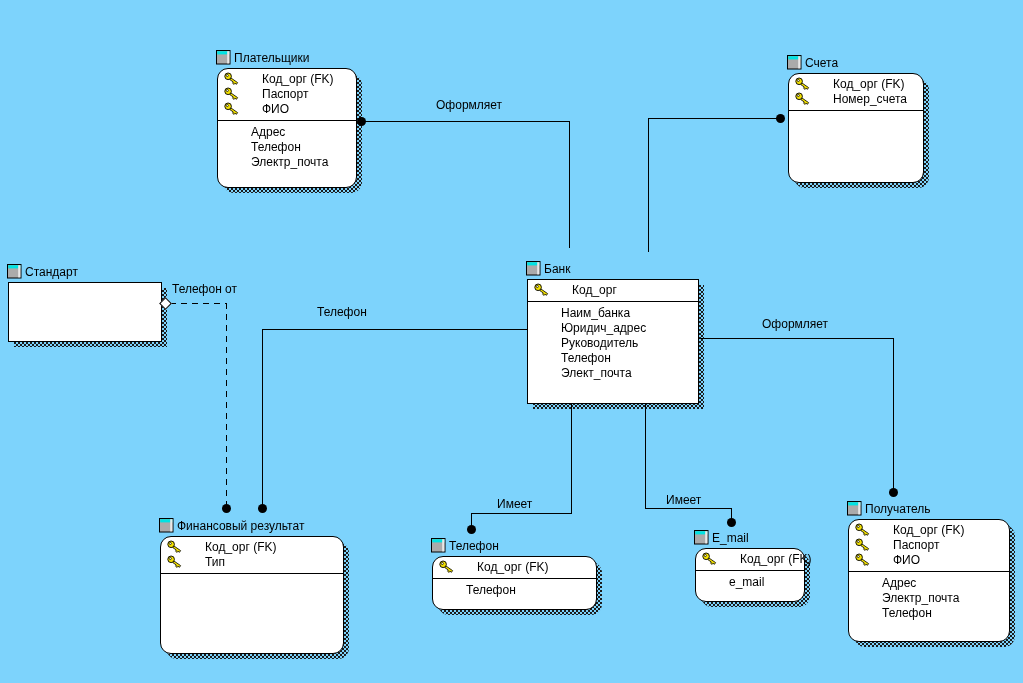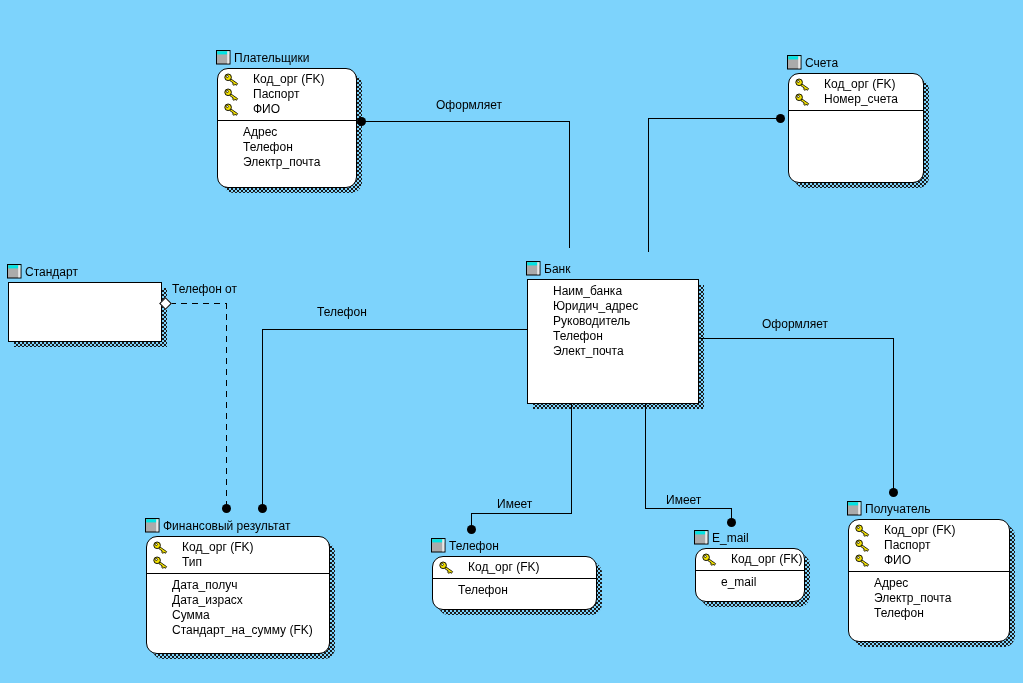--- a/index.html
+++ b/index.html
@@ -19,23 +19,23 @@
     background-image:conic-gradient(#1b1b1b 25%, transparent 0 50%, #1b1b1b 0 75%, transparent 0);
     background-size:4px 4px;
   }
   .entity-title {
     position:absolute; left:-2px; top:-20px; height:17px;
     display:flex; align-items:center; gap:2px; white-space:nowrap;
   }
   .ent-icon { display:inline-block; width:16px; height:15px; }
   .keys { padding:3px 2px 3px 0; border-bottom:1px solid #000; }
   .attrs { padding:4px 2px 4px 0; }
-  .row { display:flex; align-items:center; gap:13px; height:15px; line-height:15px;
+  .row { display:flex; align-items:flex-start; gap:22px; height:15px; line-height:15px;
          padding-left:6px; white-space:nowrap; }
-  .attrs .row { padding-left:25px; }
+  .attrs .row { padding-left:33px; }
   .key-ico { display:inline-block; width:16px; height:13px; flex:0 0 16px; }
   
   .seg  { position:absolute; background:#000; }
   .dash-h { position:absolute; height:1px;
     background:repeating-linear-gradient(90deg,#000 0 6px,transparent 6px 11px); }
   .dash-v { position:absolute; width:1px;
     background:repeating-linear-gradient(180deg,#000 0 6px,transparent 6px 11px); }
   .dot { position:absolute; width:9px; height:9px; background:#000; border-radius:50%; }
   .diamond { position:absolute; width:7px; height:7px; background:#fff;
     border:1px solid #000; transform:rotate(45deg); }
@@ -159,40 +159,50 @@
 
   <div class="entity" style="left:527px;top:279px;width:170px;height:123px">
     <div class="entity-title">
       <span class="ent-icon"><svg viewBox="0 0 16 15" width="16" height="15">
             <rect x="0.5" y="0.5" width="13.5" height="13.5" fill="#ABABAB" stroke="#000"></rect>
             <rect x="1.2" y="1.2" width="12.2" height="3.2" fill="#00E3E3"></rect>
             <rect x="11.2" y="1.2" width="2.2" height="12.2" fill="#E9E9E9"></rect>
           </svg></span>
       <span>Банк</span>
     </div>
+    <div class="keys">
+        <div class="row">
+          <span class="key-ico"><svg viewBox="0 0 16 13" width="16" height="13">
+              <path d="M7.0 6.0 L13.6 10.6 L12.5 12.3 L10.9 11.2 L10.1 12.4 L8.5 11.2 L9.3 10.0 L5.8 7.6 Z" fill="#F2E000" stroke="#000" stroke-width="0.8"></path>
+              <circle cx="4.1" cy="4.3" r="3.3" fill="#F2E000" stroke="#000" stroke-width="0.9"></circle>
+              <circle cx="3.3" cy="3.5" r="1.05" fill="#fff" stroke="#000" stroke-width="0.7"></circle>
+            </svg></span>
+          <span>Код_орг</span>
+        </div>
+      </div>
     <div class="attrs">
         <div class="row">
           <span>Наим_банка</span>
         </div>
         <div class="row">
           <span>Юридич_адрес</span>
         </div>
         <div class="row">
           <span>Руководитель</span>
         </div>
         <div class="row">
           <span>Телефон</span>
         </div>
         <div class="row">
           <span>Элект_почта</span>
         </div>
       </div>
   </div>
 
-  <div class="entity rounded" style="left:146px;top:536px;width:182px;height:116px">
+  <div class="entity rounded" style="left:160px;top:536px;width:182px;height:116px">
     <div class="entity-title">
       <span class="ent-icon"><svg viewBox="0 0 16 15" width="16" height="15">
             <rect x="0.5" y="0.5" width="13.5" height="13.5" fill="#ABABAB" stroke="#000"></rect>
             <rect x="1.2" y="1.2" width="12.2" height="3.2" fill="#00E3E3"></rect>
             <rect x="11.2" y="1.2" width="2.2" height="12.2" fill="#E9E9E9"></rect>
           </svg></span>
       <span>Финансовый результат</span>
     </div>
     <div class="keys">
         <div class="row">
@@ -203,34 +213,20 @@
             </svg></span>
           <span>Код_орг (FK)</span>
         </div>
         <div class="row">
           <span class="key-ico"><svg viewBox="0 0 16 13" width="16" height="13">
               <path d="M7.0 6.0 L13.6 10.6 L12.5 12.3 L10.9 11.2 L10.1 12.4 L8.5 11.2 L9.3 10.0 L5.8 7.6 Z" fill="#F2E000" stroke="#000" stroke-width="0.8"></path>
               <circle cx="4.1" cy="4.3" r="3.3" fill="#F2E000" stroke="#000" stroke-width="0.9"></circle>
               <circle cx="3.3" cy="3.5" r="1.05" fill="#fff" stroke="#000" stroke-width="0.7"></circle>
             </svg></span>
           <span>Тип</span>
-        </div>
-      </div>
-    <div class="attrs">
-        <div class="row">
-          <span>Дата_получ</span>
-        </div>
-        <div class="row">
-          <span>Дата_израсх</span>
-        </div>
-        <div class="row">
-          <span>Сумма</span>
-        </div>
-        <div class="row">
-          <span>Стандарт_на_сумму (FK)</span>
         </div>
       </div>
   </div>
 
   <div class="entity rounded" style="left:432px;top:556px;width:163px;height:52px">
     <div class="entity-title">
       <span class="ent-icon"><svg viewBox="0 0 16 15" width="16" height="15">
             <rect x="0.5" y="0.5" width="13.5" height="13.5" fill="#ABABAB" stroke="#000"></rect>
             <rect x="1.2" y="1.2" width="12.2" height="3.2" fill="#00E3E3"></rect>
             <rect x="11.2" y="1.2" width="2.2" height="12.2" fill="#E9E9E9"></rect>

